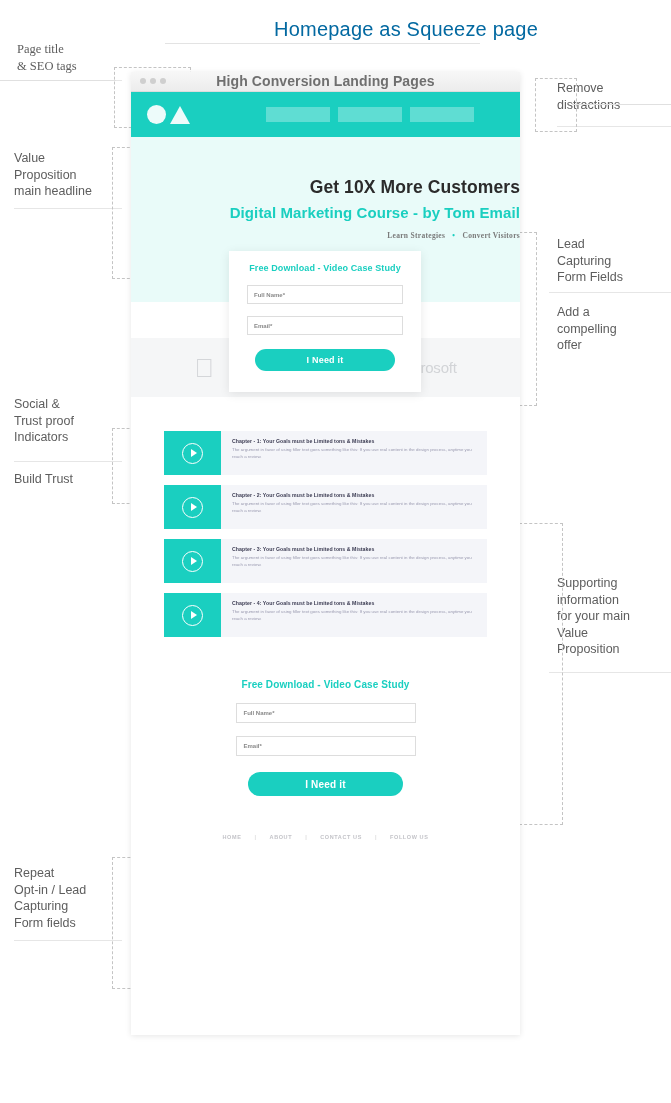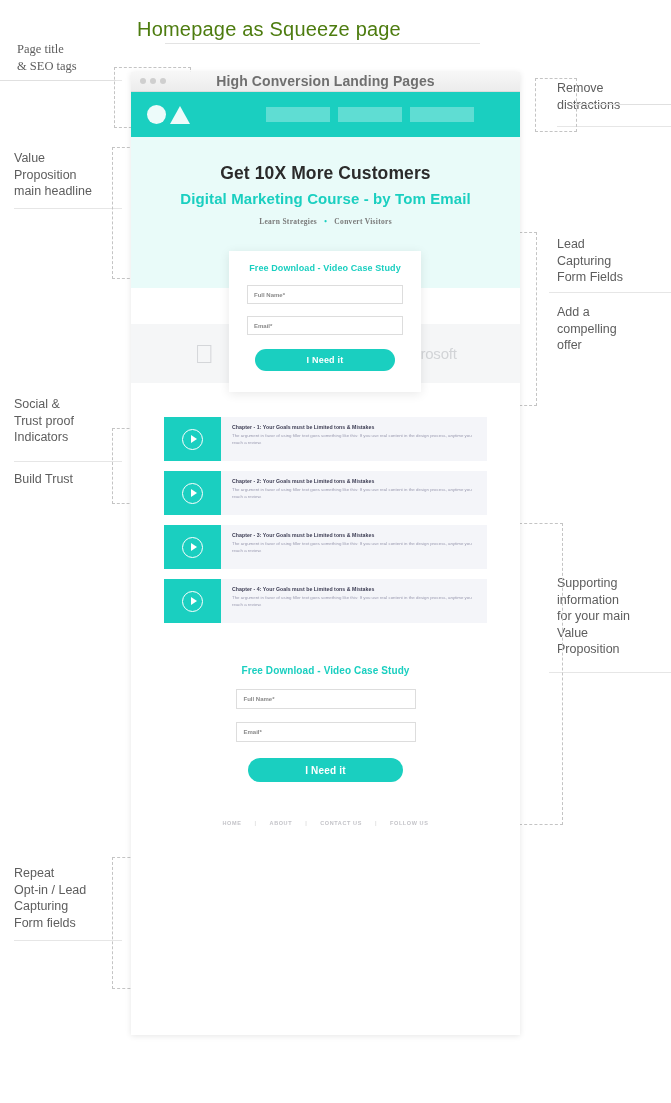--- a/index.html
+++ b/index.html
@@ -7,22 +7,22 @@
     width:671px;height:1103px;position:relative;
     background:#ffffff;
     font-family:"Liberation Sans", sans-serif;
     color:#4a4a4a;
     overflow:hidden;
   }
 
   
   .page-heading{
     position:absolute; left:0; top:18px; width:538px;
-    text-align:center;
-    font-size:20px; font-weight:400; color:#4d7c0f;
+    text-align:right;
+    font-size:20px; font-weight:400; color:#0369a1;
     letter-spacing:.2px;
   }
   .page-heading-rule{
     position:absolute; left:165px; top:43px; width:315px; height:1px;
     background:#e3e3e3;
   }
 
   
   .anno{
     position:absolute;
@@ -78,22 +78,22 @@
     border-right:10px solid transparent;
     border-bottom:18px solid #ffffff;
     opacity:.92;
   }
   .nav-items{display:flex; gap:8px; margin-left:76px;}
   .nav-pill{width:64px;height:15px;background:rgba(255,255,255,.30);}
 
   
   .hero{
     background:#E9FBF9;
-    padding:26px 0 62px;
-    text-align:center;
+    padding:40px 0 62px;
+    text-align:right;
     position:relative;
   }
   .hero-h1{
     font-size:17.5px; font-weight:700; color:#2b2b2b;
     letter-spacing:.1px; margin:0;
   }
   .hero-h2{
     font-size:15px; font-weight:700; color:#1ACFC0;
     margin:6px 0 0; letter-spacing:.1px;
   }

